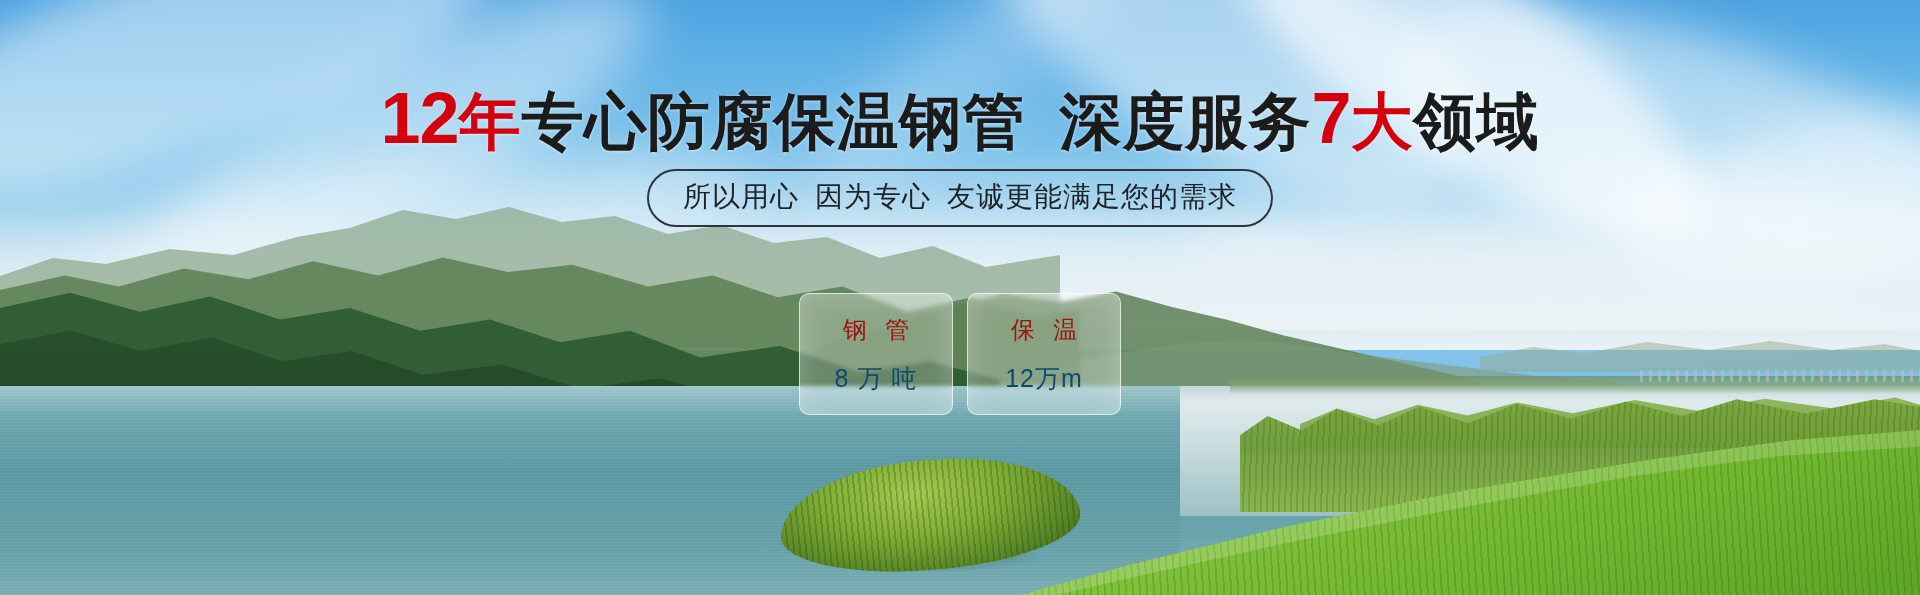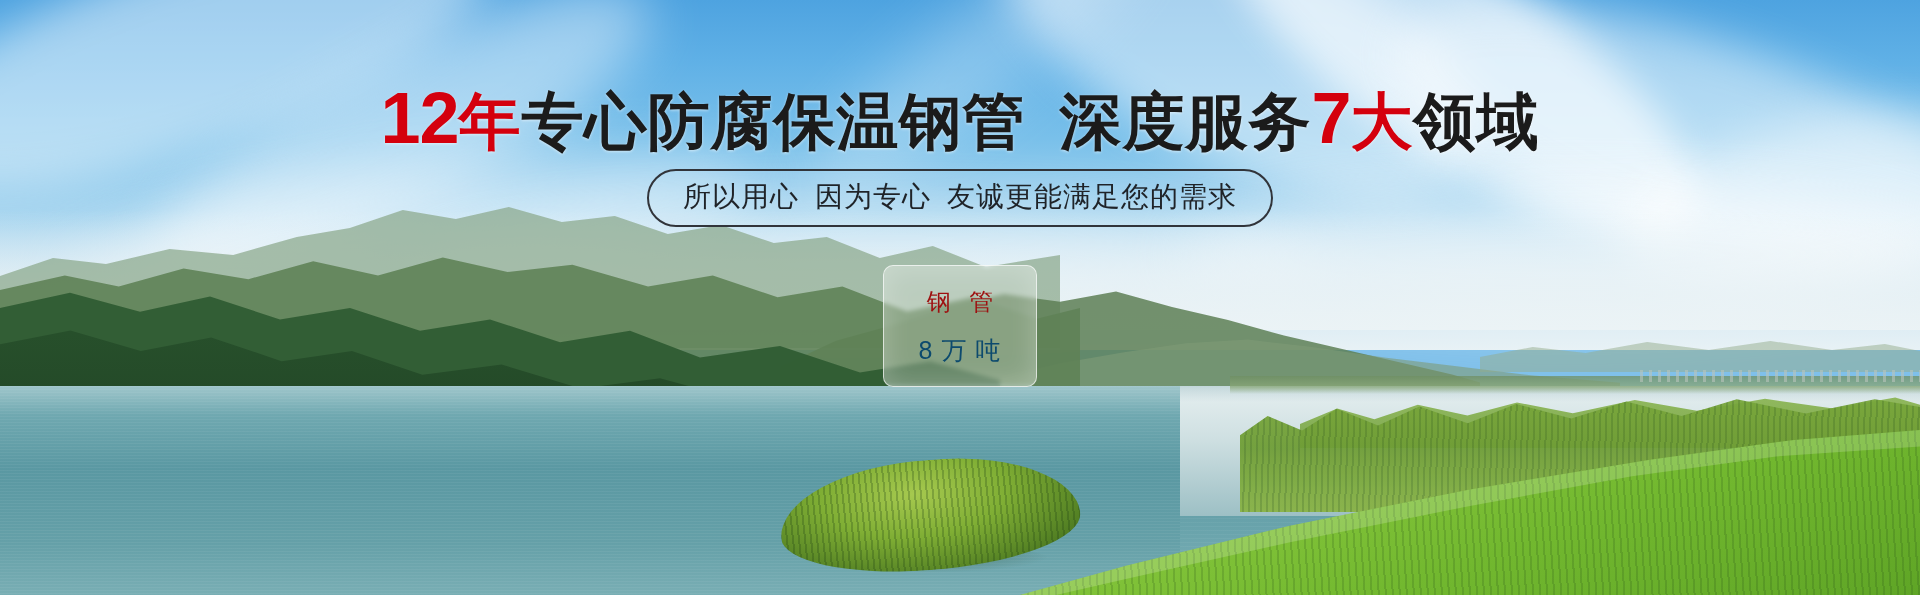--- a/index.html
+++ b/index.html
@@ -184,20 +184,21 @@
   }
   .card{
     width:152px;height:120px;
     border-radius:10px;
     border:1px solid rgba(255,255,255,.7);
     background:rgba(255,255,255,.26);
     backdrop-filter:blur(2px);
     display:flex;flex-direction:column;
     align-items:center;justify-content:center;
     box-shadow:inset 0 0 28px rgba(255,255,255,.25);
+    margin-top:28px;
   }
   .card-title{
     font-size:24px;color:#9e1010;letter-spacing:6px;
     text-indent:6px;font-weight:500;margin-bottom:16px;
   }
   .card-value{
     font-size:25px;color:#0c4a6e;font-weight:500;letter-spacing:1px;
   }
   .card-value sup{font-size:15px;vertical-align:super;}
 </style>
@@ -253,16 +254,20 @@
     </div>
 
     <div class="cards">
 
       <div class="card">
         <div class="card-title">钢 管</div>
         <div class="card-value"><span>8 万 吨</span></div>
       </div>
 
 
+      <div class="card">
+        <div class="card-title">保 温</div>
+        <div class="card-value"><span>12万m</span></div>
+      </div>
 
     </div>
   </div>
 </div>
 
 </body></html>

